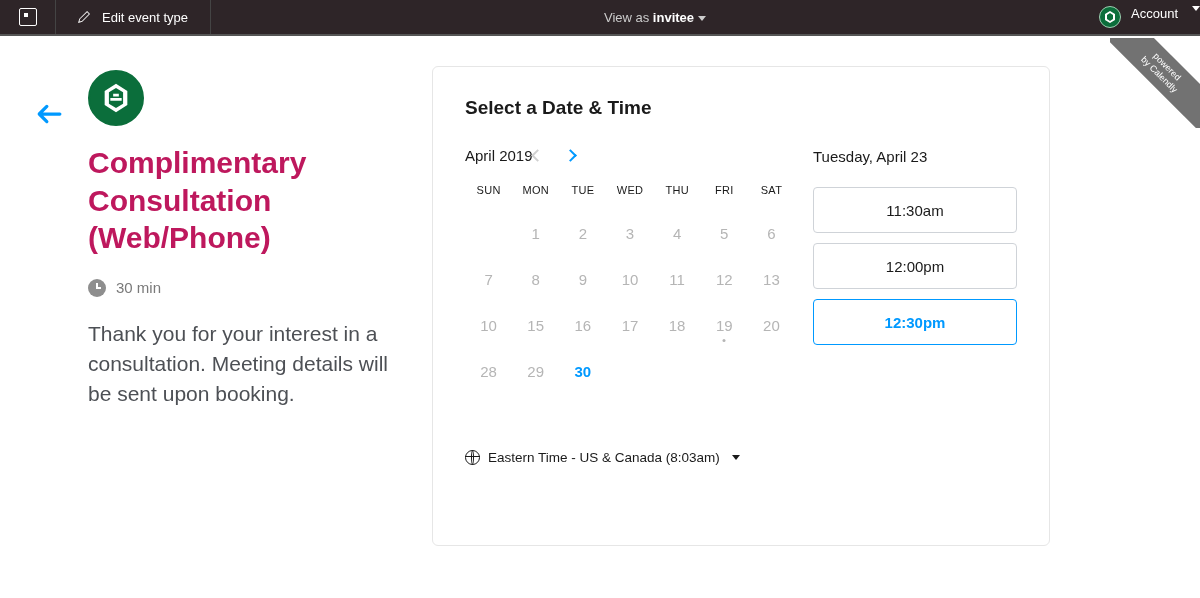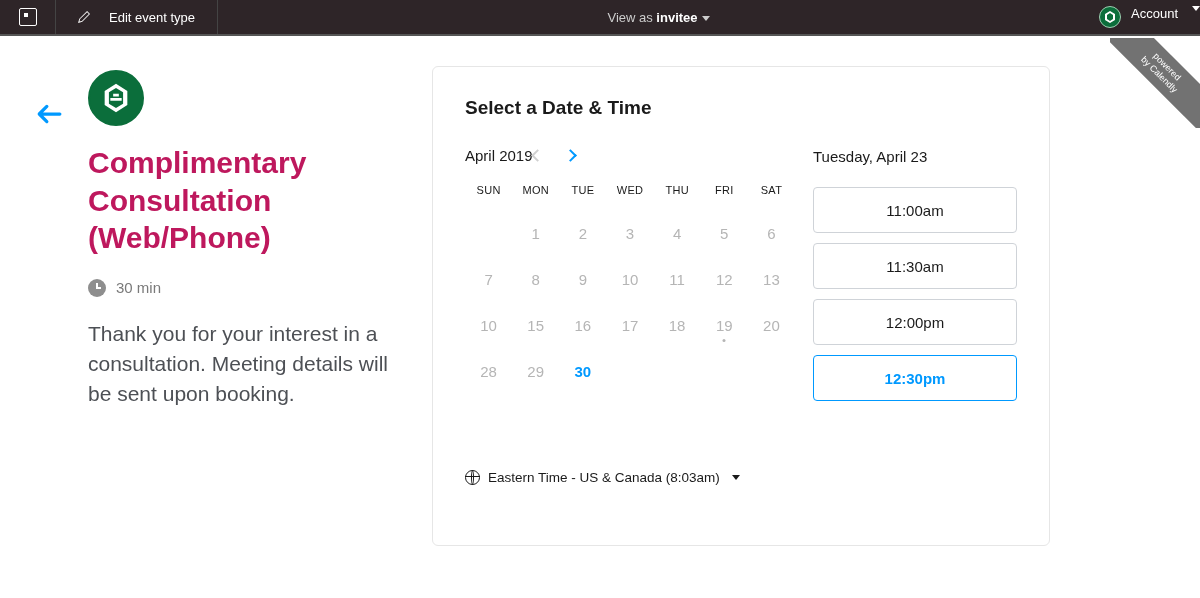--- a/index.html
+++ b/index.html
@@ -30,21 +30,21 @@
       width: 56px;
       height: 100%;
       display: flex;
       align-items: center;
       justify-content: center;
       border-right: 1px solid #444;
     }
     .tb-edit {
       display: flex;
       align-items: center;
-      gap: 19px;
+      gap: 12px;
       padding: 0 22px;
       height: 100%;
       border-right: 1px solid #444;
       cursor: pointer;
     }
     .topbar-center {
       flex: 1;
       text-align: center;
       color: #ccc;
       font-size: 13px;
@@ -240,21 +240,21 @@
       width: 3px; height: 3px;
       border-radius: 50%;
       background: #b5b5b5;
     }
     .tz-row {
       display: flex;
       align-items: center;
       gap: 8px;
       font-size: 13.5px;
       color: #1a1a1a;
-      margin-top: 76px;
+      margin-top: 56px;
       cursor: pointer;
     }
     .globe-icon {
       width: 15px; height: 15px; border-radius: 50%;
       border: 1.5px solid #1a1a1a;
       position: relative;
     }
     .globe-icon::before {
       content: "";
       position: absolute;
@@ -488,21 +488,20 @@
           </div>
         <div class="tz-row">
           <span class="globe-icon"></span>
           <span>Eastern Time - US &amp; Canada (8:03am)</span>
           <span class="caret-down" style="border-top-color:#1a1a1a"></span>
         </div>
       </div>
       <div class="slots-col">
         <div class="slots-date">Tuesday, April 23</div>
         <div id="slots">
-            <div class="slot">11:00am</div>
             <div class="slot">11:30am</div>
             <div class="slot">12:00pm</div>
             <div class="slot selected">12:30pm</div>
           </div>
       </div>
     </div>
   </div>
 </div>
 
 </body></html>

